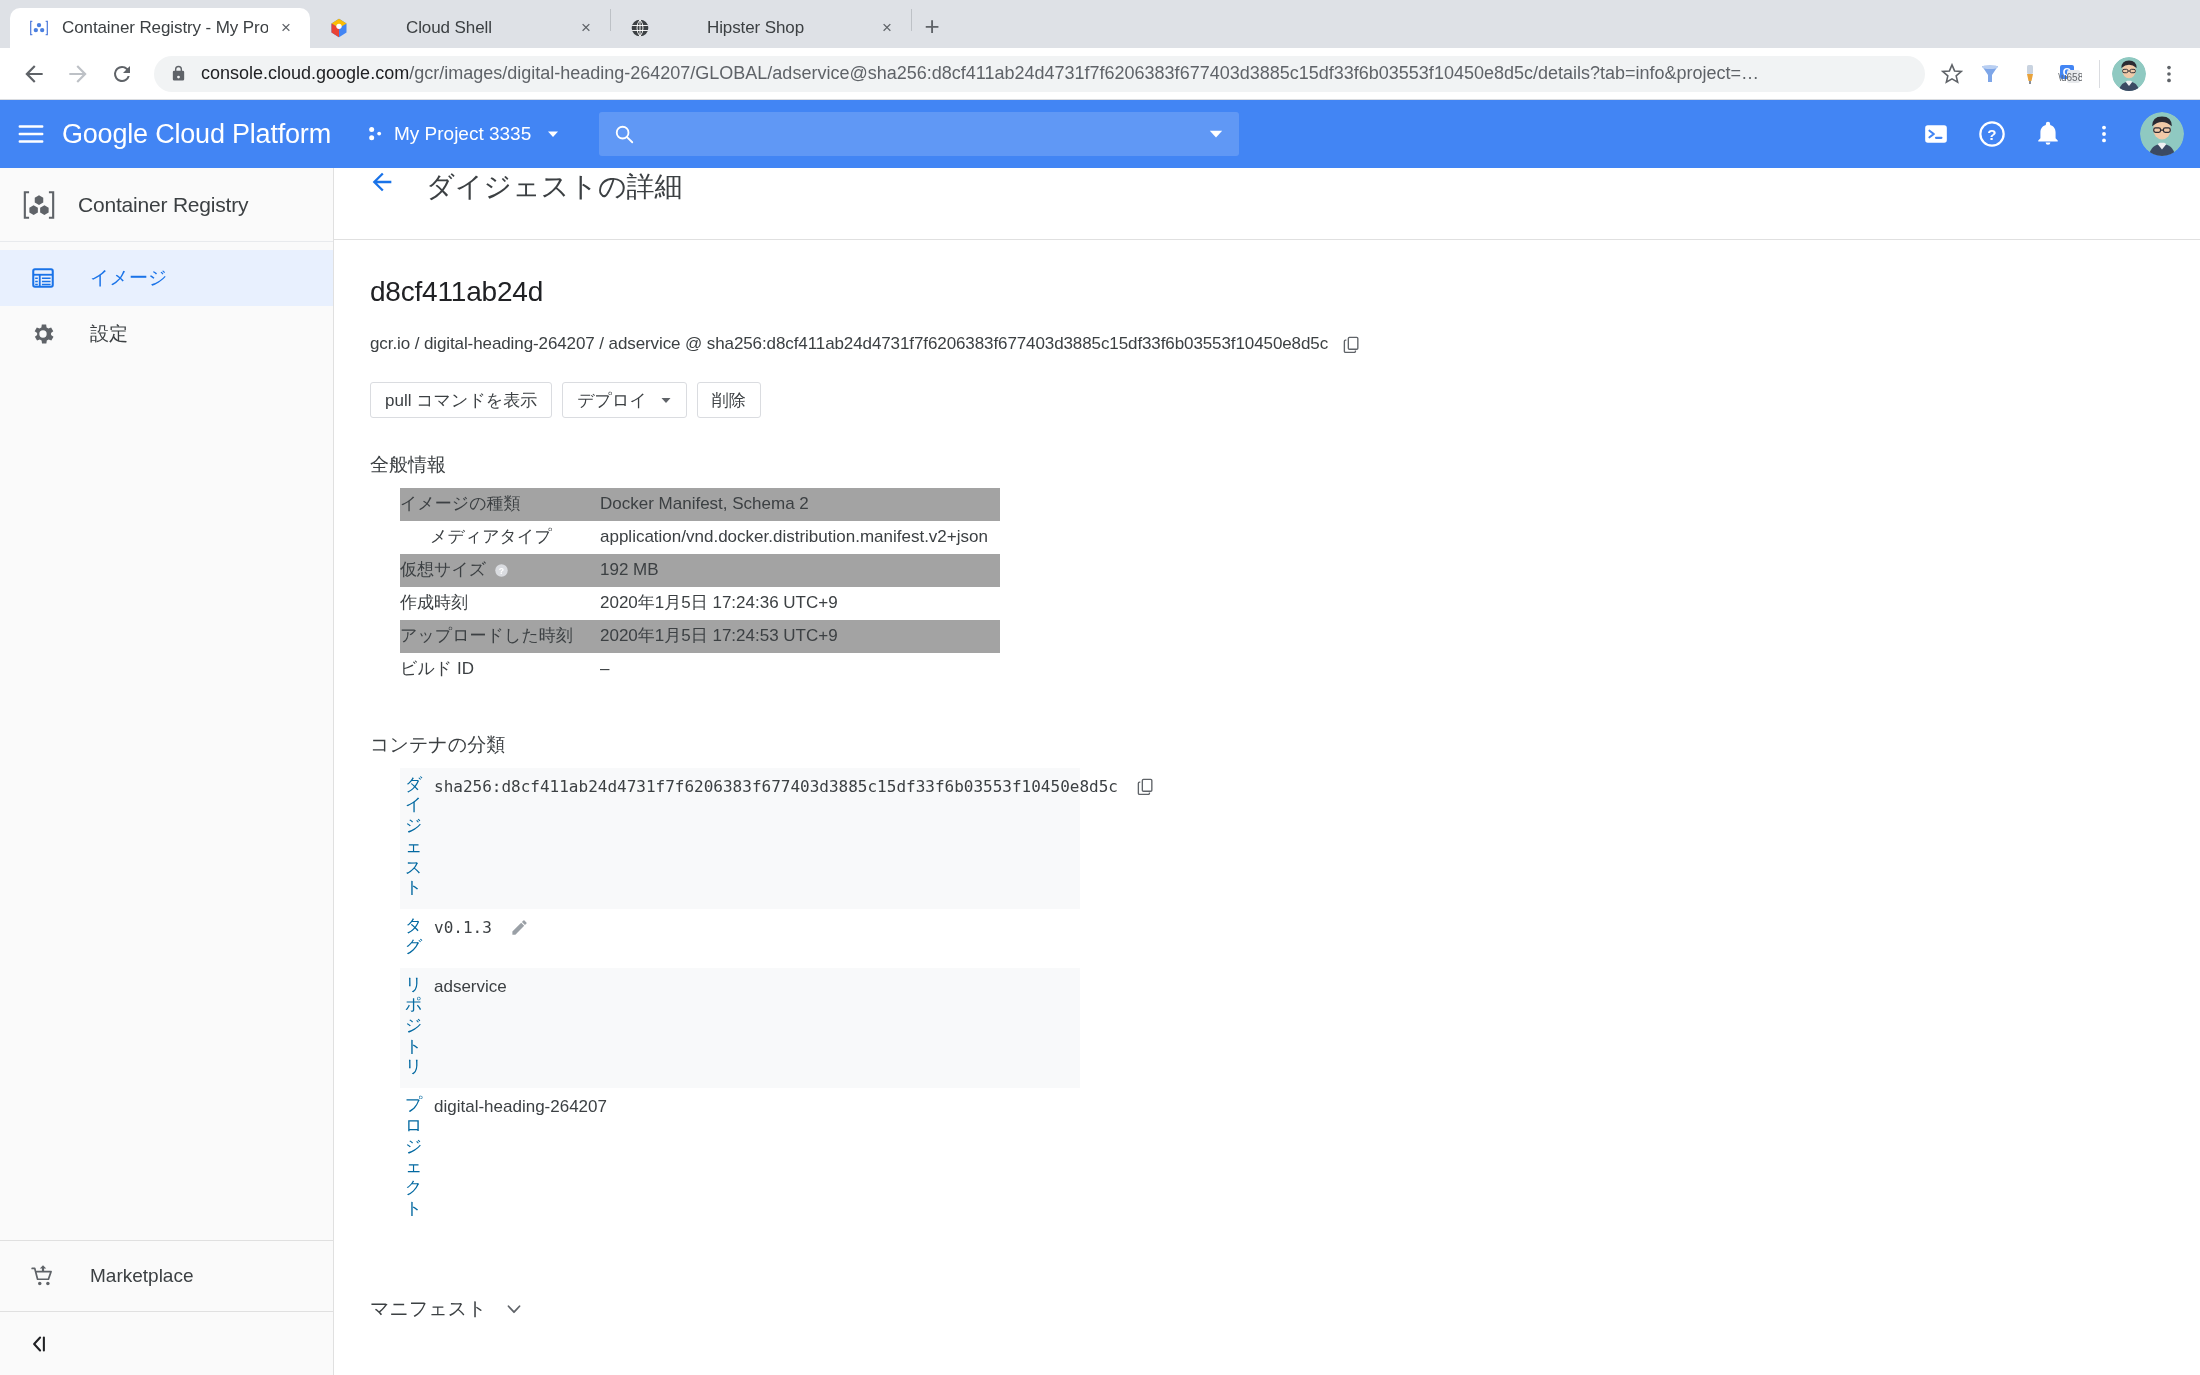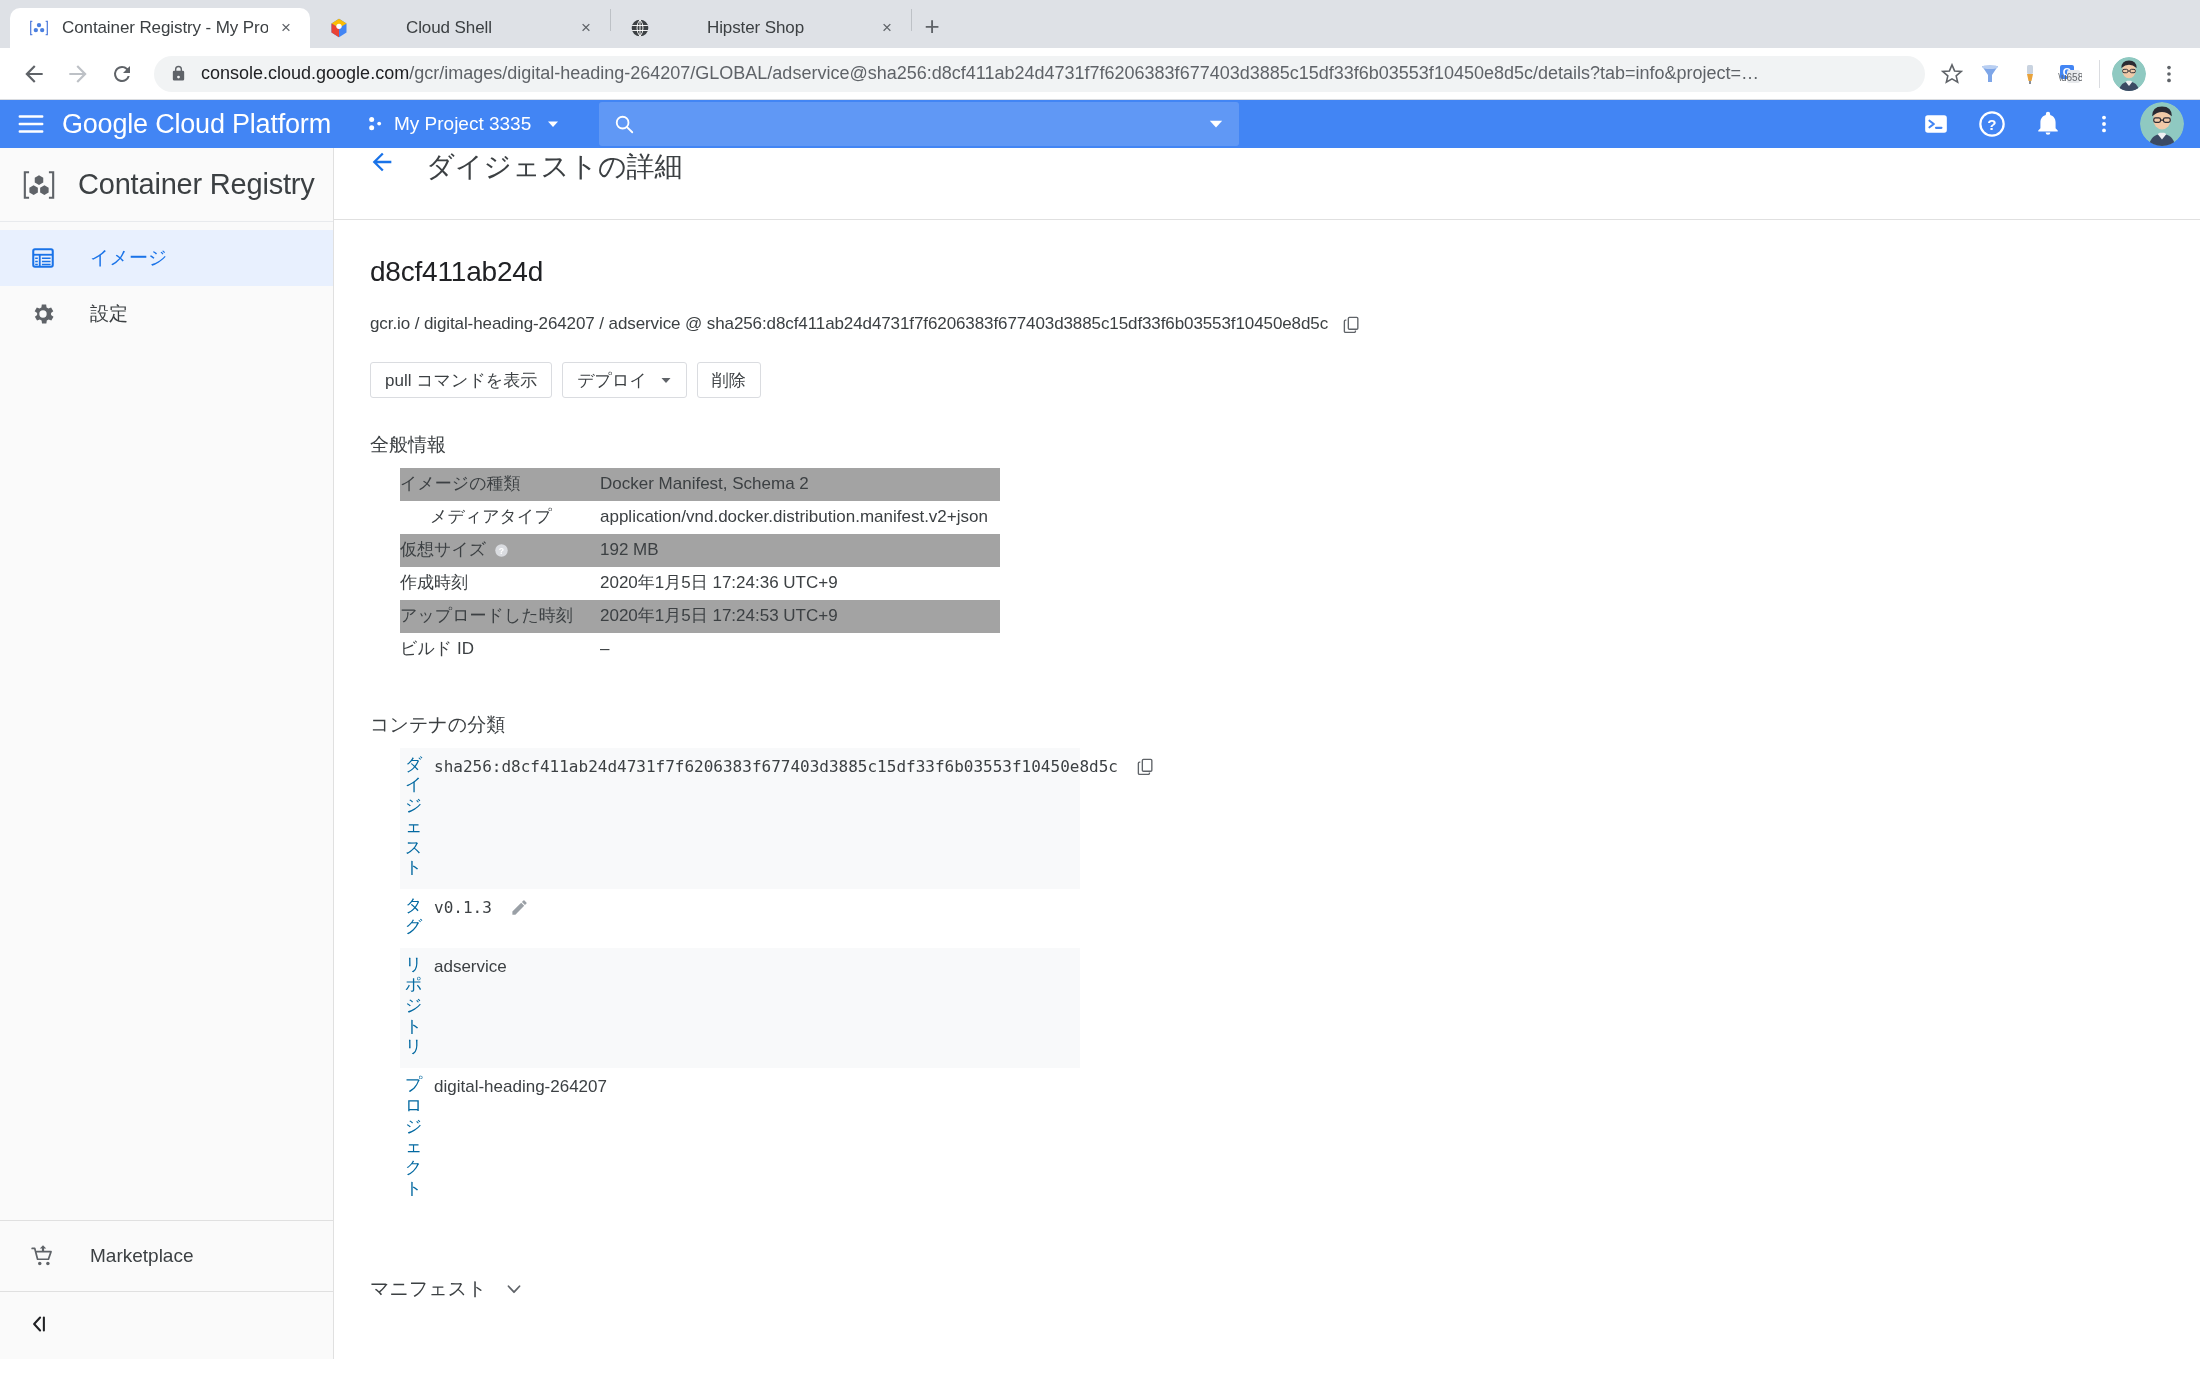--- a/index.html
+++ b/index.html
@@ -121,21 +121,21 @@
   }
   .menu-dots {
     width: 34px; height: 34px; flex: 0 0 34px;
     display:flex; align-items:center; justify-content:center;
     color:#5f6368; margin-left: 6px;
   }
 
   
   .gcp-header {
     background: #4285f4;
-    height: 48px;
+    height: 68px;
     display: flex; align-items: center;
     padding: 0 16px 0 0;
     color: #fff;
   }
   .hamburger {
     width: 62px; height: 64px;
     display: flex; align-items: center; justify-content: center;
     flex: 0 0 62px;
   }
   .gcp-logo {
@@ -196,21 +196,21 @@
   }
   .sidebar-head {
     height: 74px;
     display: flex; align-items: center;
     padding-left: 22px;
     border-bottom: 1px solid #e8eaed;
     background: #fafafa;
   }
   .sidebar-head-icon { flex: 0 0 auto; display:flex; margin-right: 22px; }
   .sidebar-head-title {
-    font-size: 29px; color: #3c4043; white-space: nowrap;
+    font-size: 21px; color: #3c4043; white-space: nowrap;
     letter-spacing: -0.2px;
   }
   .sidebar-nav { padding-top: 8px; flex: 1 1 auto; }
   .nav-item {
     display: flex; align-items: center;
     height: 56px;
     padding-left: 30px;
     font-size: 19px;
     color: #3c4043;
   }

